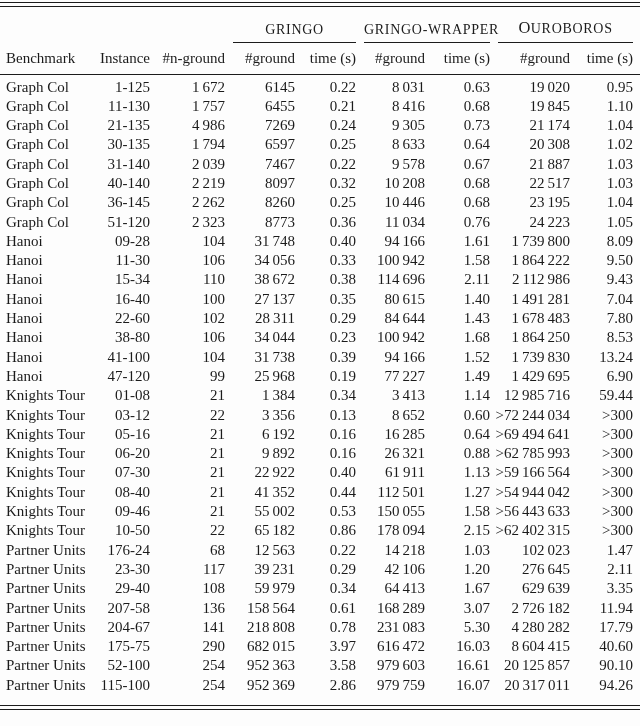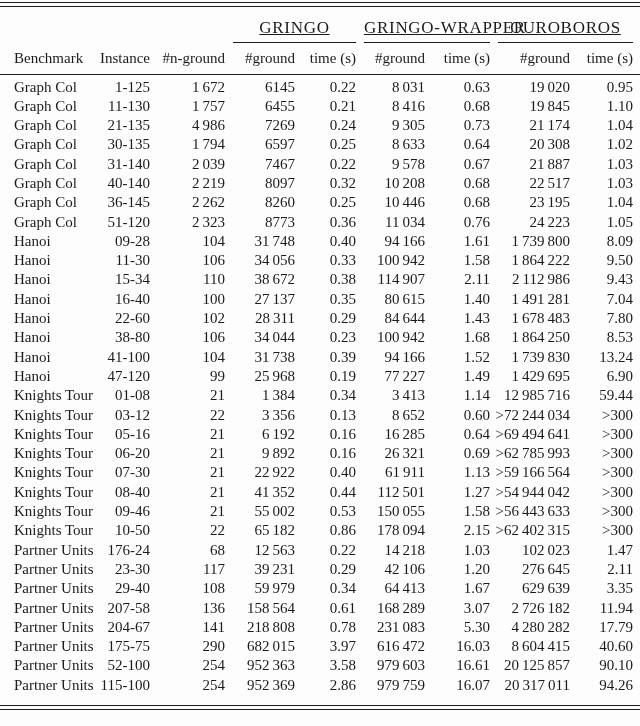--- a/index.html
+++ b/index.html
@@ -45,35 +45,34 @@
   td { padding: 0; }
 
   tr.group-row th { vertical-align: bottom; height: 36px; }
   .group-box {
     border-bottom: 1px solid #1c1c1c;
     margin-left: 8px;
     padding-bottom: 4px;
     text-align: center;
   }
   .sc {
-    font-size: 17px;
+    font-size: 14px;
     letter-spacing: 0.7px;
     white-space: nowrap;
-    text-decoration: underline;
   }
   .cap-first::first-letter { font-size: 16.5px; letter-spacing: 0.5px; }
 
   tr.head-row th {
     border-bottom: 1px solid #1c1c1c;
     padding-top: 7px;
     padding-bottom: 7px;
     white-space: nowrap;
   }
 
-  .left  { text-align: left;  padding-left: 14px; }
+  .left  { text-align: left;  padding-left: 6px; }
   .right { text-align: right; }
   td:last-child, th:last-child { padding-right: 7px; }
 
   tbody td {
     line-height: 19.3px;
     height: 19.3px;
     white-space: nowrap;
   }
   tbody tr:first-child td { padding-top: 3px; }
 </style>
@@ -236,21 +235,21 @@
           <td class="right">1.58</td>
           <td class="right">1 864 222</td>
           <td class="right">9.50</td>
         </tr>
         <tr>
           <td class="left">Hanoi</td>
           <td class="right">15-34</td>
           <td class="right">110</td>
           <td class="right">38 672</td>
           <td class="right">0.38</td>
-          <td class="right">114 907</td>
+          <td class="right">114 696</td>
           <td class="right">2.11</td>
           <td class="right">2 112 986</td>
           <td class="right">9.43</td>
         </tr>
         <tr>
           <td class="left">Hanoi</td>
           <td class="right">16-40</td>
           <td class="right">100</td>
           <td class="right">27 137</td>
           <td class="right">0.35</td>
@@ -336,21 +335,21 @@
           <td class="right">&gt;69 494 641</td>
           <td class="right">&gt;300</td>
         </tr>
         <tr>
           <td class="left">Knights Tour</td>
           <td class="right">06-20</td>
           <td class="right">21</td>
           <td class="right">9 892</td>
           <td class="right">0.16</td>
           <td class="right">26 321</td>
-          <td class="right">0.69</td>
+          <td class="right">0.88</td>
           <td class="right">&gt;62 785 993</td>
           <td class="right">&gt;300</td>
         </tr>
         <tr>
           <td class="left">Knights Tour</td>
           <td class="right">07-30</td>
           <td class="right">21</td>
           <td class="right">22 922</td>
           <td class="right">0.40</td>
           <td class="right">61 911</td>

